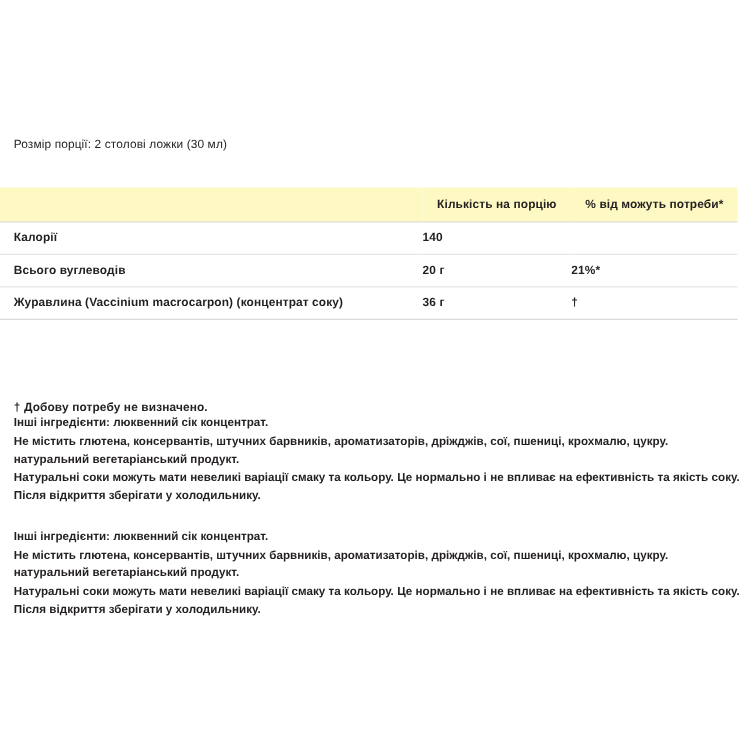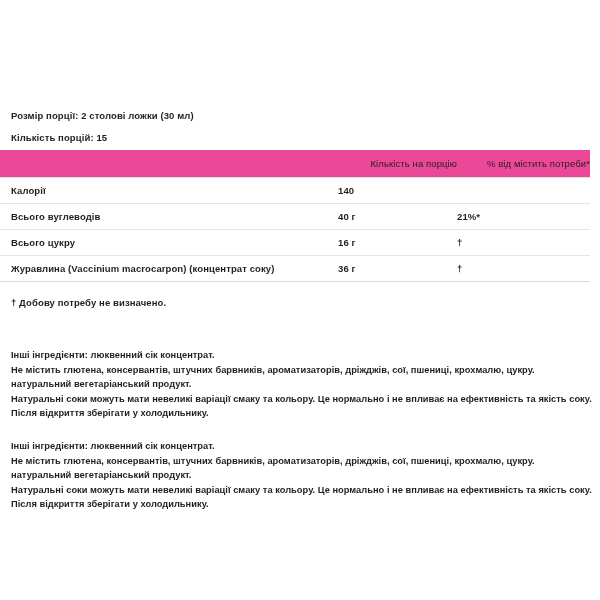--- a/index.html
+++ b/index.html
@@ -26,45 +26,45 @@
 
   
   .serving-block {
     position: absolute;
     left: 11px;
     top: 105px;
     width: 580px;
   }
   .serving-line {
     font-size: 9.5px;
-    font-weight: bold;
+    font-weight: normal;
     line-height: 22px;
     letter-spacing: 0.1px;
     color: #231f20;
     white-space: nowrap;
   }
 
   
   .nutrition-table {
     position: absolute;
     left: 0px;
     top: 150px;
     width: 590px;
     border-collapse: collapse;
     table-layout: fixed;
   }
   .nutrition-table col.c-name  { width: 338px; }
   .nutrition-table col.c-amt   { width: 119px; }
   .nutrition-table col.c-dv    { width: 133px; }
 
   .nutrition-table thead th {
-    background: #ec4899;
+    background: #fef9c3;
     font-size: 9.5px;
-    font-weight: normal;
-    text-align: right;
+    font-weight: bold;
+    text-align: center;
     padding: 8px 0 8px 0;
     border-bottom: 1px solid #dedede;
     color: #231f20;
     vertical-align: middle;
     letter-spacing: 0.1px;
   }
   .nutrition-table thead th.th-name { padding-left: 11px; }
 
   .nutrition-table tbody td {
     font-size: 9.5px;
@@ -89,78 +89,73 @@
     top: 292px;
     width: 580px;
   }
   .footnote {
     font-size: 9.5px;
     font-weight: bold;
     line-height: 22px;
     color: #231f20;
     letter-spacing: 0.1px;
     white-space: nowrap;
+    margin-top: 24px;
   }
 
   
   .ingredients {
     position: absolute;
     left: 11px;
-    top: 348px;
+    top: 331px;
     width: 582px;
   }
   .ing-block { margin: 0 0 18px 0; }
   .ing-block:last-child { margin-bottom: 0; }
   .ing-line {
     font-size: 9.3px;
     font-weight: bold;
     line-height: 14.6px;
     color: #231f20;
     letter-spacing: 0.02px;
     white-space: nowrap;
   }
 </style>
 </head>
 <body>
 
 <div class="page">
 
   <div class="serving-block">
     <div class="serving-line">Розмір порції:  2 столові ложки (30 мл)</div>
-    <div class="serving-line">Кількість порцій: 15</div>
   </div>
 
   <table class="nutrition-table">
     <colgroup>
       <col class="c-name">
       <col class="c-amt">
       <col class="c-dv">
     </colgroup>
     <thead>
       <tr>
         <th class="th-name"></th>
         <th>Кількість на порцію</th>
-        <th>% від містить потреби*</th>
+        <th>% від можуть потреби*</th>
       </tr>
     </thead>
     <tbody>
       <tr>
         <td class="td-name">Калорії</td>
         <td>140</td>
         <td></td>
       </tr>
       <tr>
         <td class="td-name">Всього вуглеводів</td>
-        <td>40 г</td>
+        <td>20 г</td>
         <td>21%*</td>
-      </tr>
-      <tr>
-        <td class="td-name">Всього цукру</td>
-        <td>16 г</td>
-        <td>†</td>
       </tr>
       <tr>
         <td class="td-name">Журавлина (Vaccinium macrocarpon) (концентрат соку)</td>
         <td>36 г</td>
         <td>†</td>
       </tr>
     </tbody>
   </table>
 
   <div class="footnotes">

